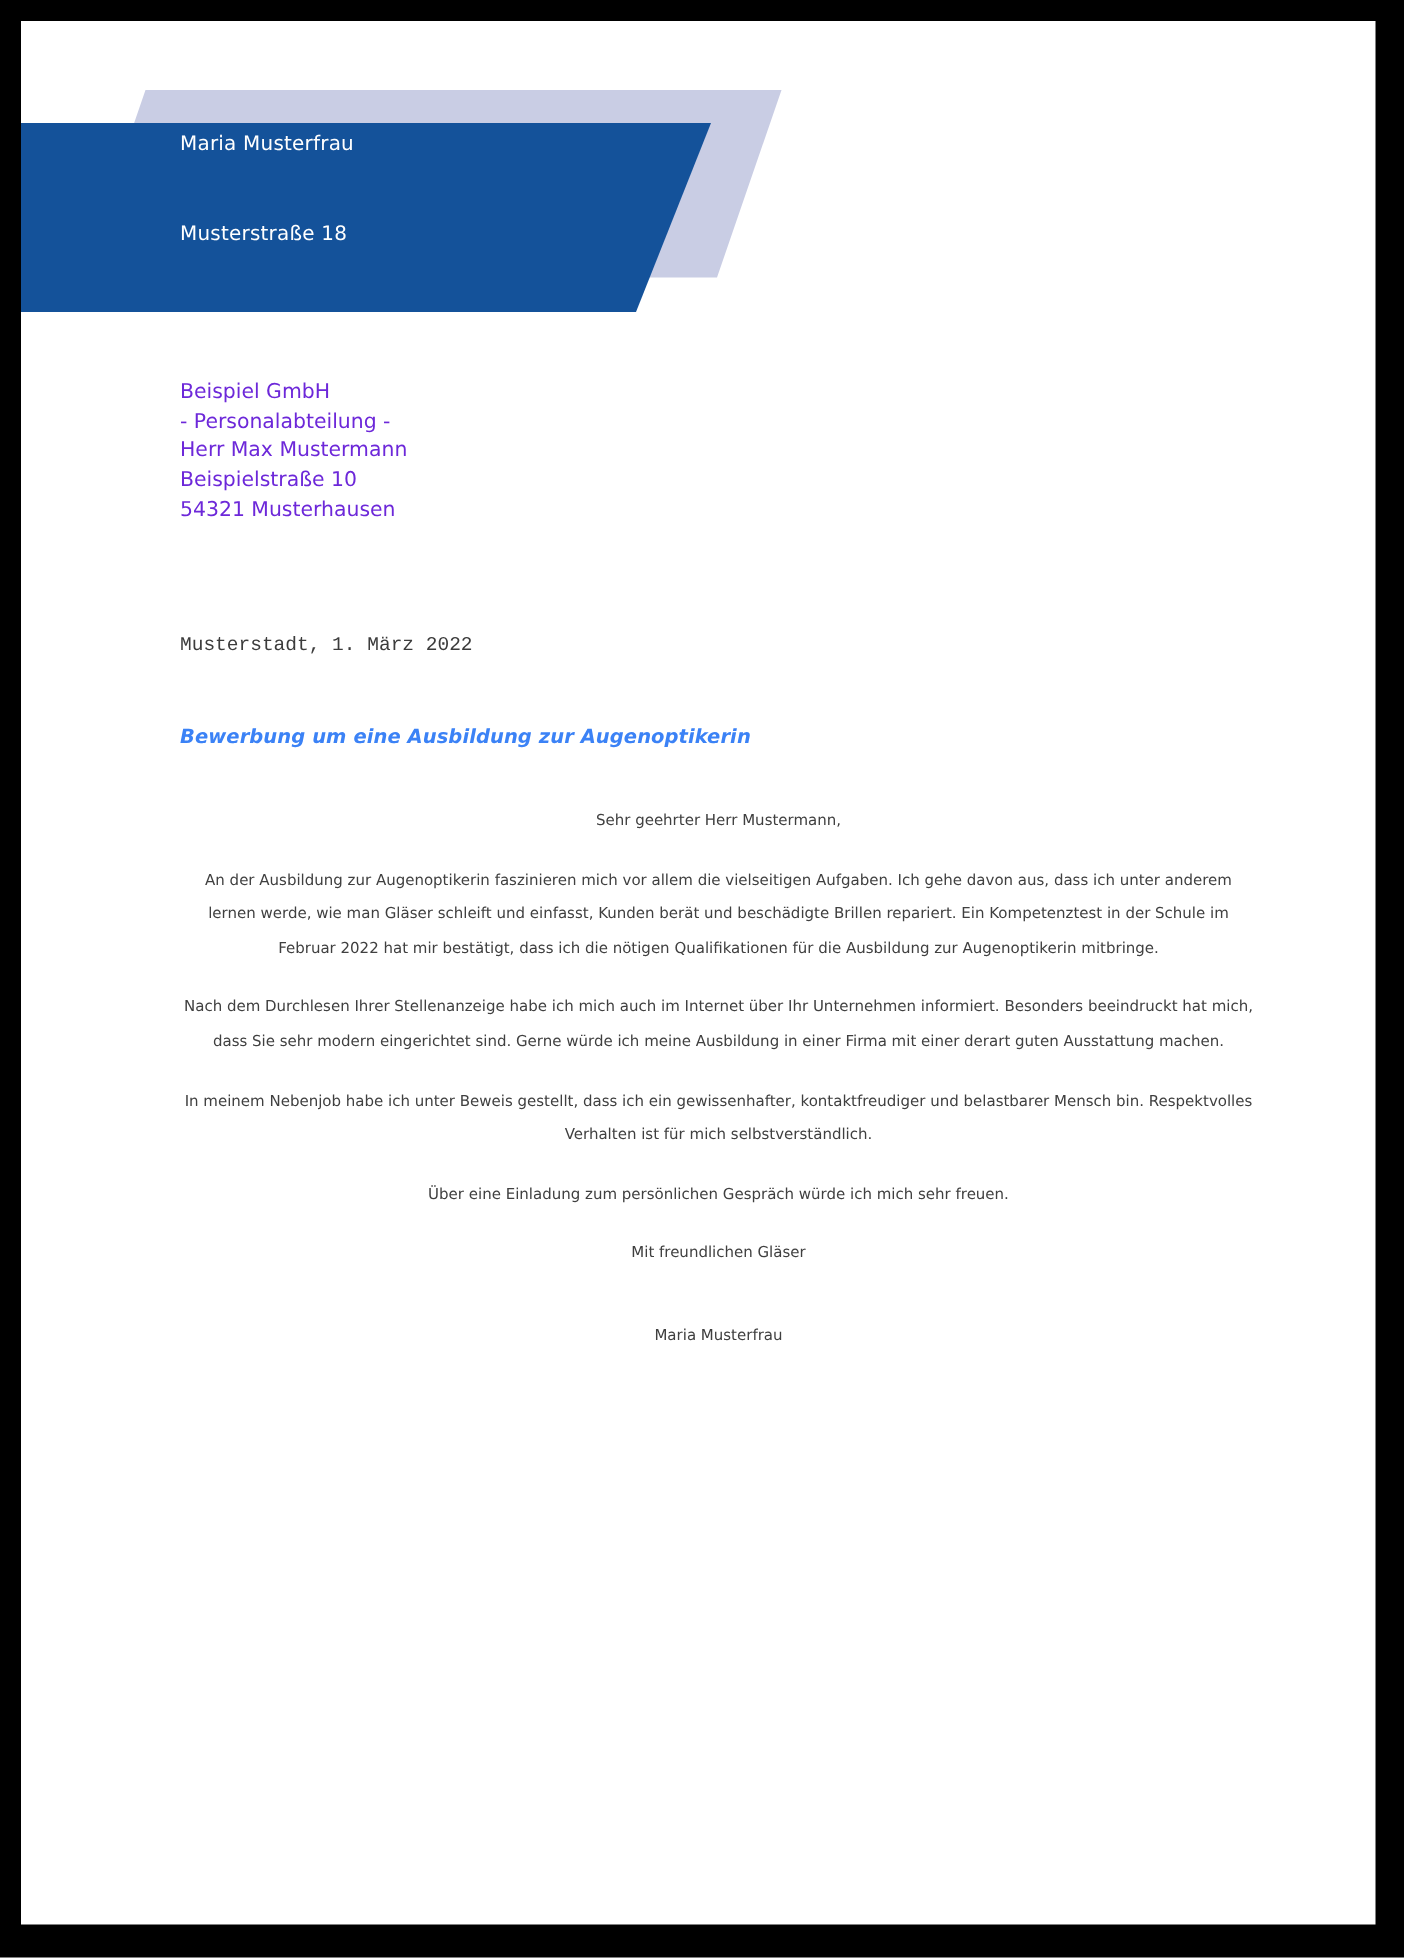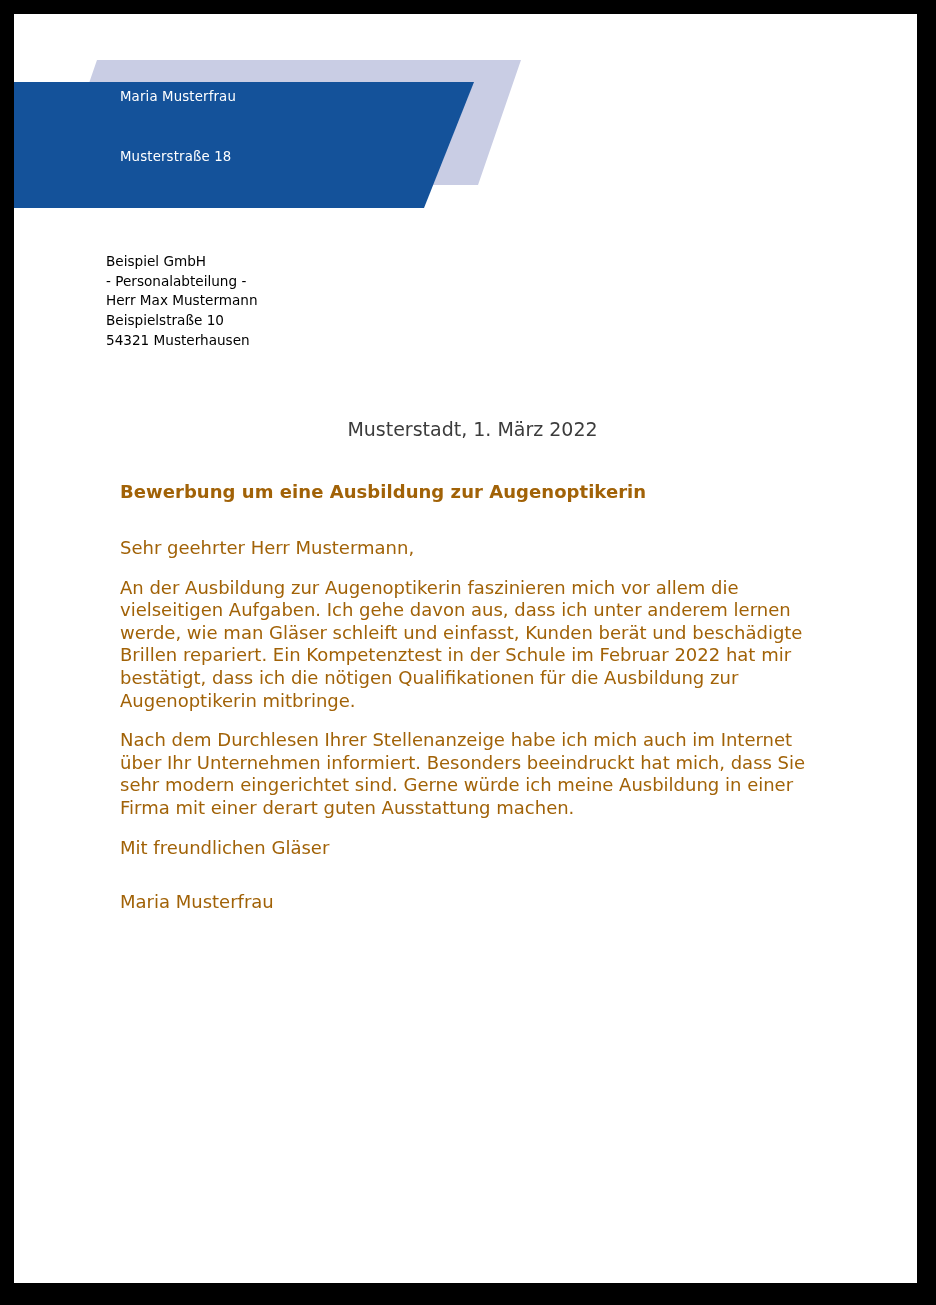--- a/index.html
+++ b/index.html
@@ -58,59 +58,62 @@
     font-size: 13.3px;
     line-height: 20.1px;
     letter-spacing: 0.15px;
     white-space: pre;
   }
   .sender div { white-space: pre; }
 
   
   .recipient {
     position: absolute;
-    left: 92px;
+    left: 106px;
     top: 238px;
-    color: #000000;
+    color: #6d28d9;
     font-size: 13.6px;
     line-height: 19.7px;
   }
   .recipient div { white-space: pre; }
 
   .dateline {
     position: absolute;
     left: 106px;
     top: 406px;
     width: 705px;
-    text-align: center;
+    text-align: left;
     color: #3c3c3c;
-    font-size: 19px;
+    font-size: 13px;
     line-height: 19px;
+    font-family: Liberation Mono, monospace;
   }
 
   .subject {
     position: absolute;
     left: 106px;
     top: 468px;
     width: 720px;
-    color: #a16207;
-    font-size: 18px;
+    color: #3b82f6;
+    font-size: 13px;
     font-weight: bold;
     line-height: 19px;
     letter-spacing: 0.05px;
+    font-style: italic;
   }
 
   .letterbody {
     position: absolute;
     left: 106px;
     top: 523px;
     width: 718px;
-    color: #a16207;
-    font-size: 18px;
+    color: #404040;
+    font-size: 10px;
     line-height: 22.6px;
+    text-align: center;
   }
   .letterbody p {
     margin: 0 0 17px 0;
   }
   .letterbody p.tight {
     margin-bottom: 17px;
   }
   .letterbody p.gap-sign {
     margin-top: 32px;
     margin-bottom: 0;
@@ -149,17 +152,19 @@
   </div>
 
   <div class="dateline">Musterstadt, 1. März 2022</div>
 
   <div class="subject">Bewerbung um eine Ausbildung zur Augenoptikerin</div>
 
   <div class="letterbody">
     <p class="tight">Sehr geehrter Herr Mustermann,</p>
     <p>An der Ausbildung zur Augenoptikerin faszinieren mich vor allem die vielseitigen Aufgaben. Ich gehe davon aus, dass ich unter anderem lernen werde, wie man Gläser schleift und einfasst, Kunden berät und beschädigte Brillen repariert. Ein Kompetenztest in der Schule im Februar 2022 hat mir bestätigt, dass ich die nötigen Qualifikationen für die Ausbildung zur Augenoptikerin mitbringe.</p>
     <p>Nach dem Durchlesen Ihrer Stellenanzeige habe ich mich auch im Internet über Ihr Unternehmen informiert. Besonders beeindruckt hat mich, dass Sie sehr modern eingerichtet sind. Gerne würde ich meine Ausbildung in einer Firma mit einer derart guten Ausstattung machen.</p>
+    <p>In meinem Nebenjob habe ich unter Beweis gestellt, dass ich ein gewissenhafter, kontaktfreudiger und belastbarer Mensch bin. Respektvolles Verhalten ist für mich selbstverständlich.</p>
+    <p>Über eine Einladung zum persönlichen Gespräch würde ich mich sehr freuen.</p>
     <p>Mit freundlichen Gläser</p>
     <p class="gap-sign">Maria Musterfrau</p>
   </div>
 
 </div>
 
 </body></html>

